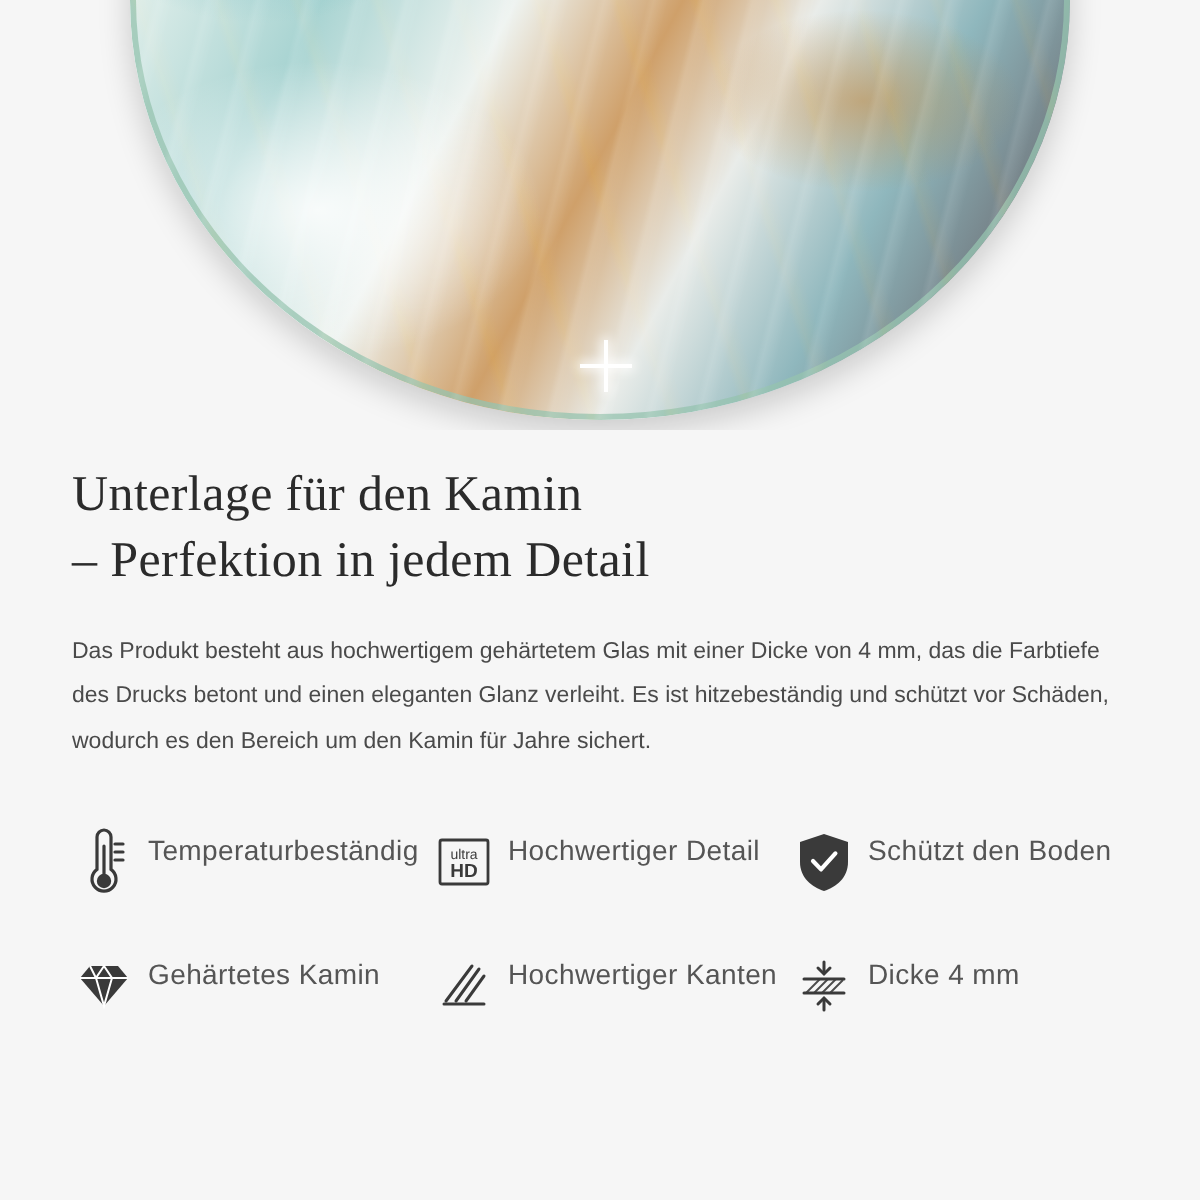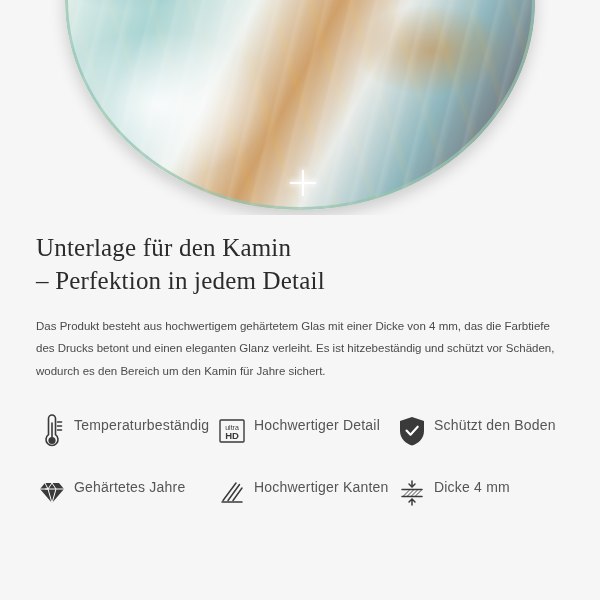--- a/index.html
+++ b/index.html
@@ -206,21 +206,21 @@
       <div class="feature-icon">
         <svg width="44" height="44" viewBox="0 0 44 44">
           <path d="M10 18l5-6h14l5 6-12 14z" fill="#3a3a3a"></path>
           <g stroke="#ffffff" stroke-width="1" fill="none">
             <path d="M10 18h24"></path>
             <path d="M15 12l3 6-3 0"></path>
             <path d="M22 32l-4-14 4-6 4 6-4 14z"></path>
           </g>
         </svg>
       </div>
-      <div class="feature-label">Gehärtetes Jahre</div>
+      <div class="feature-label">Gehärtetes Kamin</div>
     </div>
 
     <div class="feature">
       <div class="feature-icon">
         <svg width="44" height="44" viewBox="0 0 44 44">
           <g fill="none" stroke="#3a3a3a" stroke-width="1.5" stroke-linecap="round">
             <path d="M12 31h20"></path>
             <path d="M13 29.5L26 12"></path>
             <path d="M18 29.5L29.5 13.5"></path>
             <path d="M23 29.5L32 17"></path>

